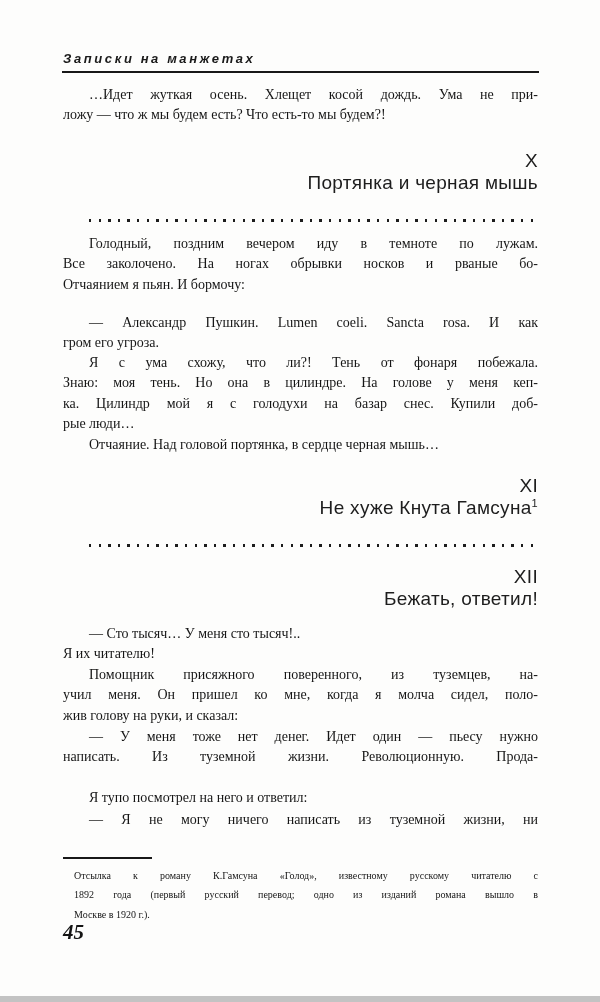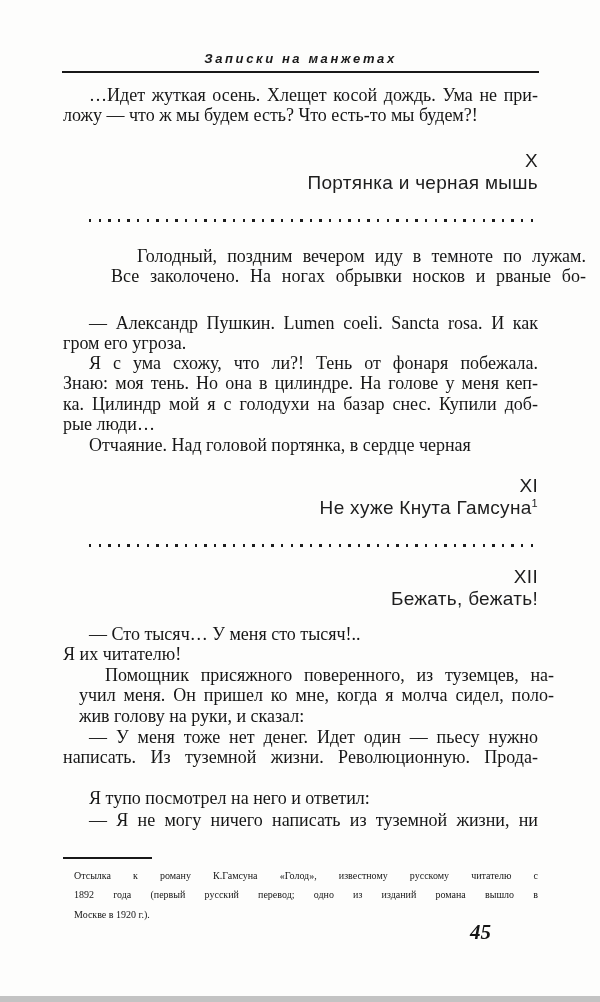--- a/index.html
+++ b/index.html
@@ -4,29 +4,29 @@
 <style>
   html,body { margin:0; padding:0; background:#ffffff; }
   #page {
     position:relative; width:600px; height:1002px;
     background:#fdfdfc; overflow:hidden;
     font-family:"Liberation Serif", serif; color:#161616;
   }
   
   .runhead {
     position:absolute; top:51px; left:63px; width:475px;
-    text-align:center;
+    text-align:left;
     font-family:"Liberation Sans", sans-serif;
     font-style:italic; font-weight:bold;
     font-size:13px; letter-spacing:2.6px; color:#1a1a1a;
     white-space:nowrap;
   }
   .headrule { position:absolute; top:71px; left:62px; width:477px; height:2px; background:#181818; }
   
-  .block { position:absolute; left:63px; width:475px; font-size:18px; line-height:20.4px; }
+  .block { position:absolute; left:63px; width:475px; font-size:14px; line-height:20.4px; }
   .block .line { height:20.4px; overflow:hidden; }
   .line.fill { text-align:justify; text-align-last:justify; -moz-text-align-last:justify; }
   .line.indent { text-indent:26px; }
   .heading {
     text-align:right;
     font-family:"Liberation Sans", sans-serif;
     font-size:19px; line-height:22px; letter-spacing:0.3px; color:#1d1d1d;
   }
   .heading .line { height:22px; }
   sup { font-size:0.58em; vertical-align:super; line-height:0; }
@@ -34,21 +34,21 @@
     position:absolute; left:89px; width:448px; height:3px;
     background:repeating-linear-gradient(to right, #1c1c1c 0 2.4px, transparent 2.4px 9.6px);
   }
   
   .fnrule { position:absolute; top:857px; left:63px; width:89px; height:2px; background:#181818; }
   #footnote { position:absolute; top:866px; left:74px; width:464px; font-size:10px; line-height:19.4px; }
   #footnote .line { height:19.4px; overflow:hidden; }
   
   .pagenum {
     position:absolute; top:920px; left:63px; width:428px;
-    text-align:right; font-style:italic; font-weight:bold; font-size:21px; color:#141414;
+    text-align:left; font-style:italic; font-weight:bold; font-size:21px; color:#141414;
   }
   
   .bottom-edge { position:absolute; left:0; top:996px; width:600px; height:6px; background:#c3c3c3; }
 </style>
 </head>
 <body>
 
 <div id="page">
   <div class="runhead">Записки на манжетах</div>
   <div class="headrule"></div>
@@ -56,23 +56,24 @@
   <div id="content">
       <div class="block para" style="top: 85px;">
         <div class="line fill indent">…Идет жуткая осень. Хлещет косой дождь. Ума не при-</div>
         <div class="line">ложу — что ж мы будем есть? Что есть-то мы будем?!</div>
       </div>
       <div class="block heading" style="top: 150px;">
         <div class="line">X</div>
         <div class="line">Портянка и черная мышь</div>
       </div>
       <div class="dots" style="top: 219px;"></div>
-      <div class="block para" style="top: 246px; margin-left: 48px;">
+      <div class="block para" style="top: 234px;">
         <div class="line fill indent">Голодный, поздним вечером иду в темноте по лужам.</div>
         <div class="line fill">Все заколочено. На ногах обрывки носков и рваные бо-</div>
+        <div class="line">Отчаянием я пьян. И бормочу:</div>
       </div>
       <div class="block para" style="top: 313px;">
         <div class="line fill indent">— Александр Пушкин. Lumen coeli. Sancta rosa. И как</div>
         <div class="line">гром его угроза.</div>
       </div>
       <div class="block para" style="top: 353px;">
         <div class="line fill indent">Я с ума схожу, что ли?! Тень от фонаря побежала.</div>
         <div class="line fill">Знаю: моя тень. Но она в цилиндре. На голове у меня кеп-</div>
         <div class="line fill">ка. Цилиндр мой я с голодухи на базар снес. Купили доб-</div>
         <div class="line">рые люди…</div>
@@ -80,27 +81,27 @@
       <div class="block para" style="top: 435px;">
         <div class="line indent">Отчаяние. Над головой портянка, в сердце черная мышь…</div>
       </div>
       <div class="block heading" style="top: 475px;">
         <div class="line">XI</div>
         <div class="line">Не хуже Кнута Гамсуна<sup>1</sup></div>
       </div>
       <div class="dots" style="top: 544px;"></div>
       <div class="block heading" style="top: 566px;">
         <div class="line">XII</div>
-        <div class="line">Бежать, бежать!</div>
+        <div class="line">Бежать, ответил!</div>
       </div>
       <div class="block para" style="top: 624px;">
         <div class="line indent">— Сто тысяч… У меня сто тысяч!..</div>
         <div class="line">Я их читателю!</div>
       </div>
-      <div class="block para" style="top: 665px; margin-left: 16px;">
+      <div class="block para" style="top: 665px;">
         <div class="line fill indent">Помощник присяжного поверенного, из туземцев, на-</div>
         <div class="line fill">учил меня. Он пришел ко мне, когда я молча сидел, поло-</div>
         <div class="line">жив голову на руки, и сказал:</div>
       </div>
       <div class="block para" style="top: 727px;">
         <div class="line fill indent">— У меня тоже нет денег. Идет один — пьесу нужно</div>
         <div class="line fill">написать. Из туземной жизни. Революционную. Прода-</div>
       </div>
       <div class="block para" style="top: 788px;">
         <div class="line indent">Я тупо посмотрел на него и ответил:</div>

